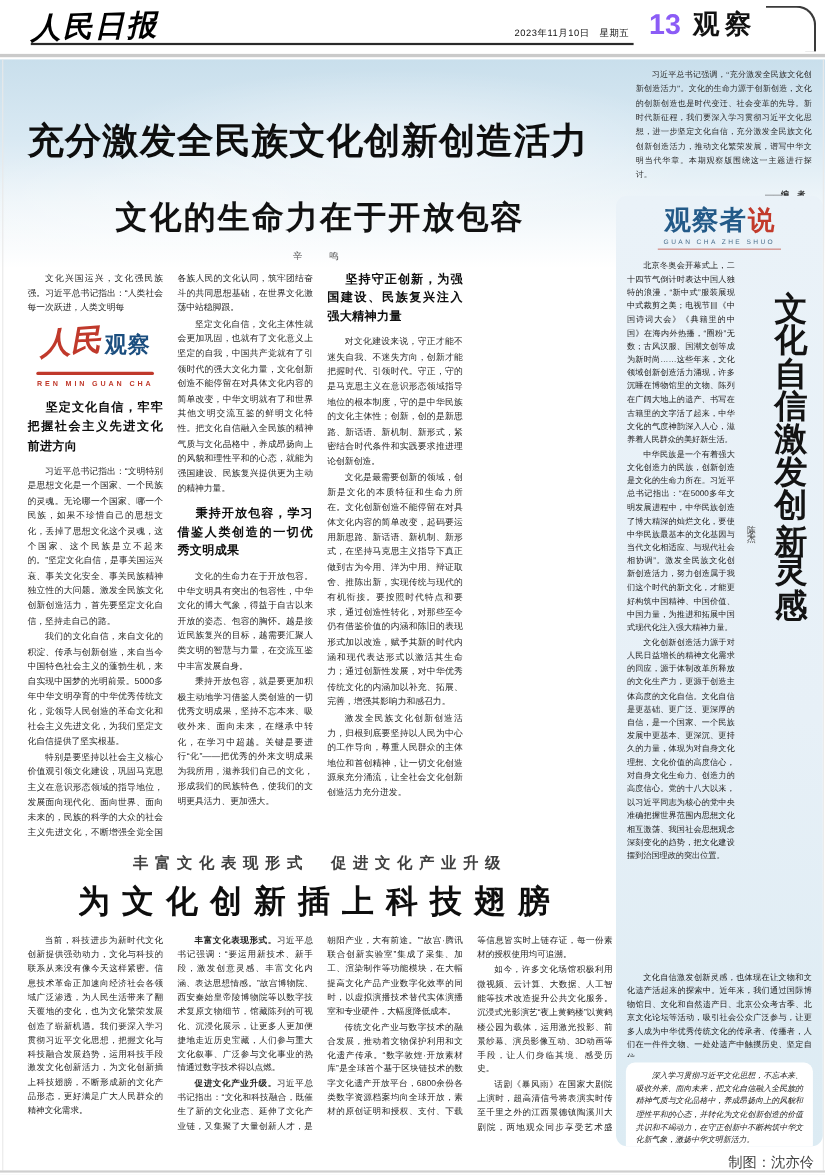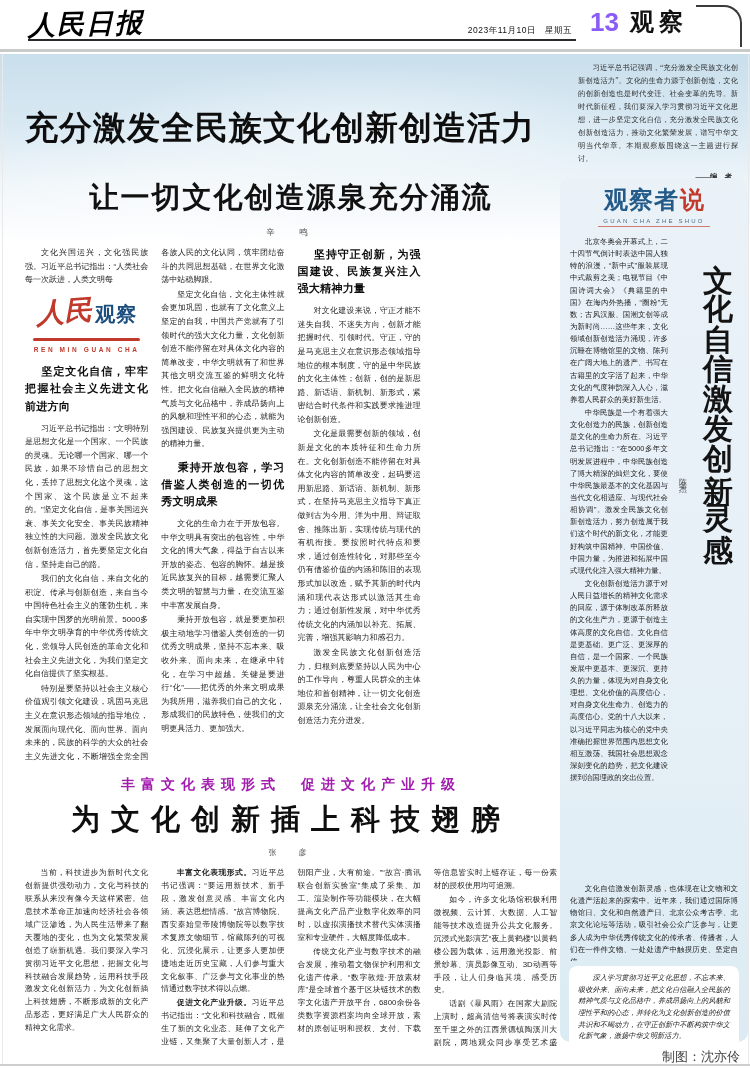--- a/index.html
+++ b/index.html
@@ -70,21 +70,21 @@
           color:#222;height:78px;overflow:hidden;}
   .ob-full p{margin:0;text-indent:2em;}
   .ob-box{margin:5px 9px 0;background:#fff;border-radius:8px;padding:7px 9px 6px;
           font-family:"Liberation Serif",serif;font-style:italic;
           font-size:7.2px;line-height:1.62;text-align:justify;color:#222;}
   .ob-box p{margin:0;text-indent:2em;}
   .plot-credit{position:absolute;left:560px;top:1048px;width:180px;text-align:right;
           font-size:13px;color:#444;}
   
   .bottom{position:absolute;left:25px;top:776px;width:532px;}
-  .b-kicker{text-align:center;font-size:14px;font-weight:800;letter-spacing:6px;color:#a21caf;}
+  .b-kicker{text-align:center;font-size:14px;font-weight:800;letter-spacing:6px;color:#404040;}
   .b-head{text-align:center;margin-top:6px;font-family:"Liberation Serif",serif;
           font-size:29px;font-weight:800;letter-spacing:11px;color:#0e0e0e;}
   .b-byline{text-align:center;margin-top:7px;font-size:8px;color:#555;letter-spacing:7px;}
   .b-cols{margin-top:9px;height:192px;overflow:hidden;column-count:4;column-gap:13px;column-fill:auto;
           font-size:7.8px;line-height:1.66;text-align:justify;color:#262626;}
   .b-cols p{margin:0 0 1px;text-indent:2em;}
   .b-cols .lead{font-weight:800;}
   
   .edge-bottom{position:absolute;left:0;right:0;bottom:2px;height:2px;background:#cfcfcf;}
   .edge-left{position:absolute;left:2px;top:54px;bottom:4px;width:1px;background:#e9e9e9;}
@@ -111,21 +111,21 @@
     <div class="wave1"></div>
     <div class="wave2"></div>
   </section>
   <h1 class="banner-headline">充分激发全民族文化创新创造活力</h1>
   <div class="editor-note">
     <p class="note-p">习近平总书记强调，“充分激发全民族文化创新创造活力”。文化的生命力源于创新创造，文化的创新创造也是时代变迁、社会变革的先导。新时代新征程，我们要深入学习贯彻习近平文化思想，进一步坚定文化自信，充分激发全民族文化创新创造活力，推动文化繁荣发展，谱写中华文明当代华章。本期观察版围绕这一主题进行探讨。</p>
     <div class="editor-sig">——编　者</div>
   </div>
 
   <div class="main-head">
-    <h2>让一切文化创造源泉充分涌流</h2>
+    <h2>文化的生命力在于开放包容</h2>
     <div class="main-byline">辛　鸣</div>
   </div>
 
   <div class="main-cols">
     <p>文化兴国运兴，文化强民族强。习近平总书记指出：“人类社会每一次跃进，人类文明每</p>
     <div class="pm-logo">
       <div class="pm-row">
         <span class="pm-red">人民</span>
         <span class="pm-blue">观察</span>
       </div>
@@ -170,21 +170,20 @@
     <div class="ob-box">
       <p>深入学习贯彻习近平文化思想，不忘本来、吸收外来、面向未来，把文化自信融入全民族的精神气质与文化品格中，养成昂扬向上的风貌和理性平和的心态，并转化为文化创新创造的价值共识和不竭动力，在守正创新中不断构筑中华文化新气象，激扬中华文明新活力。</p>
 
     </div>
   </aside>
   <div class="plot-credit">制图：沈亦伶</div>
 
   <section class="bottom">
     <div class="b-kicker">丰富文化表现形式　促进文化产业升级</div>
     <div class="b-head">为文化创新插上科技翅膀</div>
-    <div class="b-byline">张　彦</div>
     <div class="b-cols">
       <p>当前，科技进步为新时代文化创新提供强劲动力，文化与科技的联系从来没有像今天这样紧密。信息技术革命正加速向经济社会各领域广泛渗透，为人民生活带来了翻天覆地的变化，也为文化繁荣发展创造了崭新机遇。我们要深入学习贯彻习近平文化思想，把握文化与科技融合发展趋势，运用科技手段激发文化创新活力，为文化创新插上科技翅膀，不断形成新的文化产品形态，更好满足广大人民群众的精神文化需求。</p>
       <p><b class="lead">丰富文化表现形式。</b><span>习近平总书记强调：“要运用新技术、新手段，激发创意灵感、丰富文化内涵、表达思想情感。”故宫博物院、西安秦始皇帝陵博物院等以数字技术复原文物细节，馆藏陈列的可视化、沉浸化展示，让更多人更加便捷地走近历史宝藏，人们参与重大文化叙事、广泛参与文化事业的热情通过数字技术得以点燃。</span></p>
       <p><b class="lead">促进文化产业升级。</b><span>习近平总书记指出：“文化和科技融合，既催生了新的文化业态、延伸了文化产业链，又集聚了大量创新人才，是朝阳产业，大有前途。”“故宫·腾讯联合创新实验室”集成了采集、加工、渲染制作等功能模块，在大幅提高文化产品产业数字化效率的同时，以虚拟演播技术替代实体演播室和专业硬件，大幅度降低成本。</span></p>
       <p>传统文化产业与数字技术的融合发展，推动着文物保护利用和文化遗产传承。“数字敦煌·开放素材库”是全球首个基于区块链技术的数字文化遗产开放平台，6800余份各类数字资源档案均向全球开放，素材的原创证明和授权、支付、下载等信息皆实时上链存证，每一份素材的授权使用均可追溯。</p>
       <p>如今，许多文化场馆积极利用微视频、云计算、大数据、人工智能等技术改造提升公共文化服务。沉浸式光影演艺“夜上黄鹤楼”以黄鹤楼公园为载体，运用激光投影、前景纱幕、演员影像互动、3D动画等手段，让人们身临其境、感受历史。</p>
       <p>话剧《暴风雨》在国家大剧院上演时，超高清信号将表演实时传至千里之外的江西景德镇陶溪川大剧院，两地观众同步享受艺术盛宴。截至目前，国家大剧院线上演出已累计播出近200场，全网点击量超80亿次，科技让群众文化需求得到更好满足。</p>
 
     </div>
   </section>

